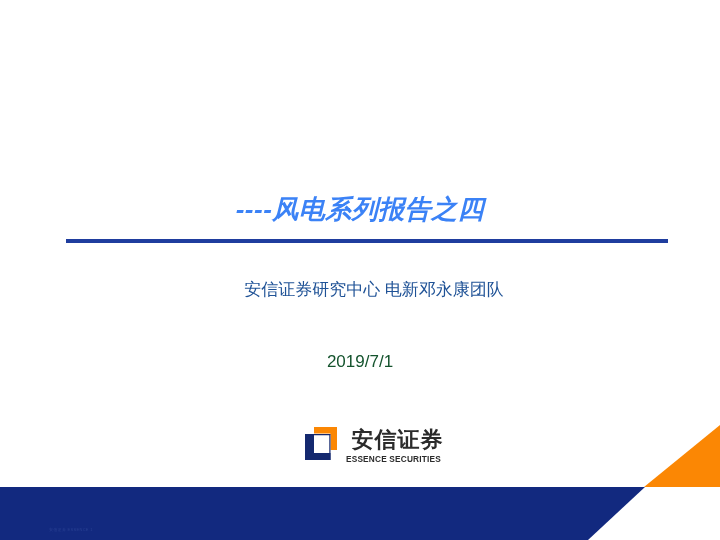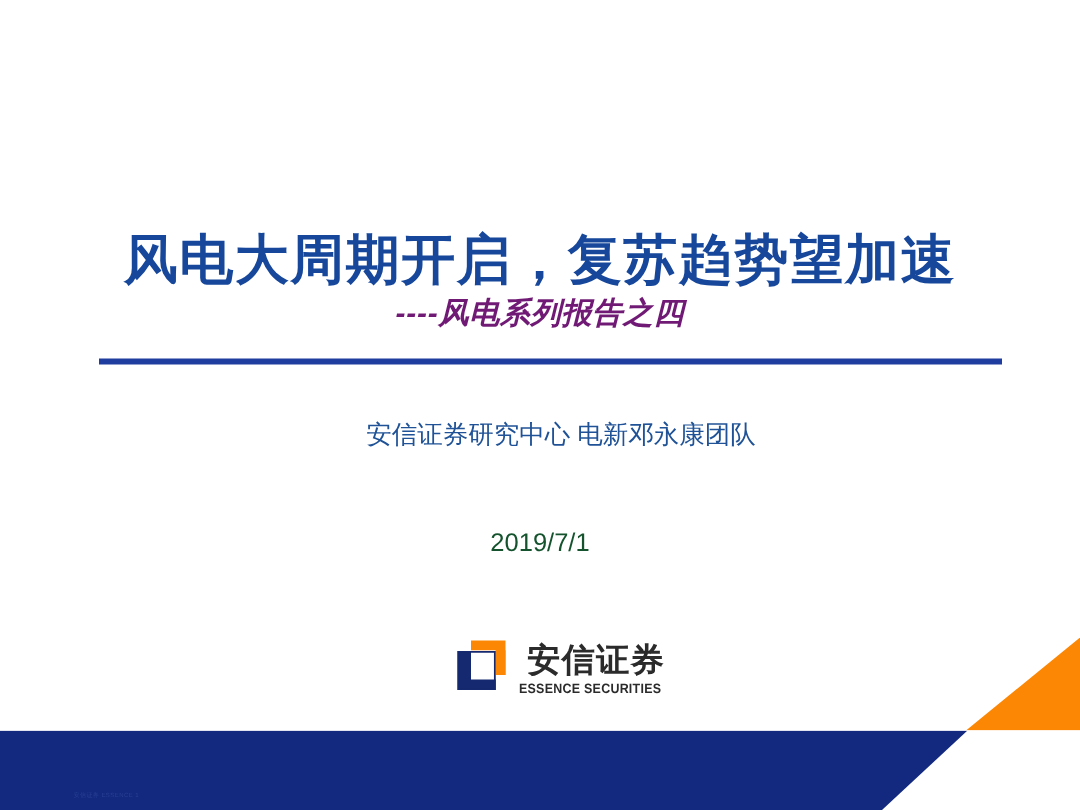--- a/index.html
+++ b/index.html
@@ -34,25 +34,25 @@
     letter-spacing: 1px;
     white-space: nowrap;
   }
 
   .title-sub {
     position: absolute;
     left: 0;
     top: 194px;
     width: 720px;
     text-align: center;
-    font-size: 20px;
+    font-size: 26px;
     line-height: 30px;
     font-weight: bold;
     font-style: italic;
-    color: #701a75;
+    color: #3b82f6;
     letter-spacing: 0.5px;
     white-space: nowrap;
   }
 
   .title-rule {
     position: absolute;
     left: 66px;
     top: 239px;
     width: 602px;
     height: 4px;
@@ -162,21 +162,20 @@
     letter-spacing: 0.3px;
     white-space: nowrap;
     opacity: 0.85;
   }
 </style>
 </head>
 <body>
 
 <div id="slide">
 
-  <h1 class="title-main">风电大周期开启，复苏趋势望加速</h1>
 
   <div class="title-sub">----风电系列报告之四</div>
 
   <div class="title-rule"></div>
 
   <div class="author-line">安信证券研究中心 电新邓永康团队</div>
 
   <div class="date-line">2019/7/1</div>
 
   <div class="logo-block">

